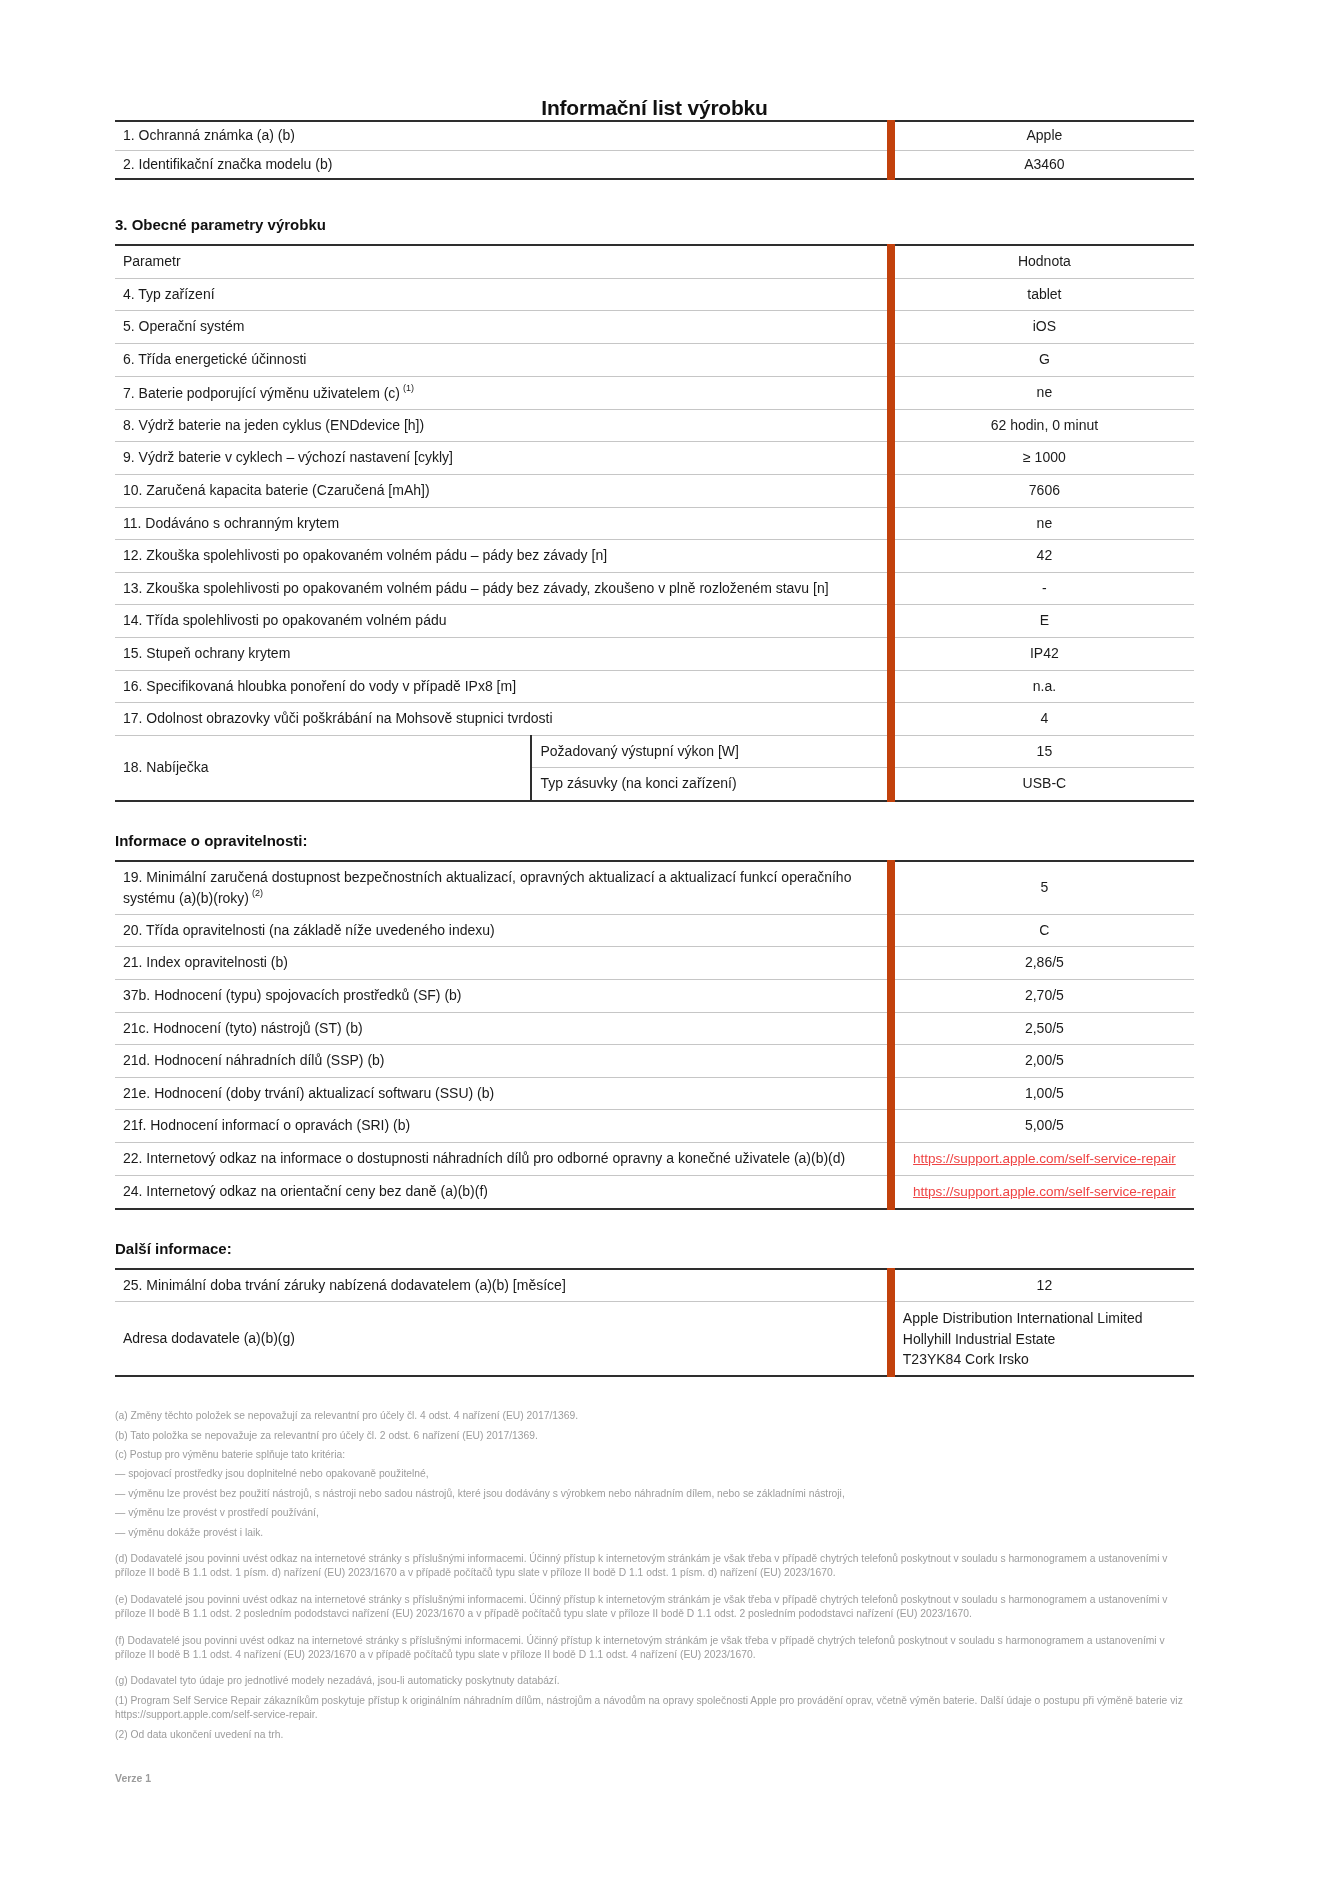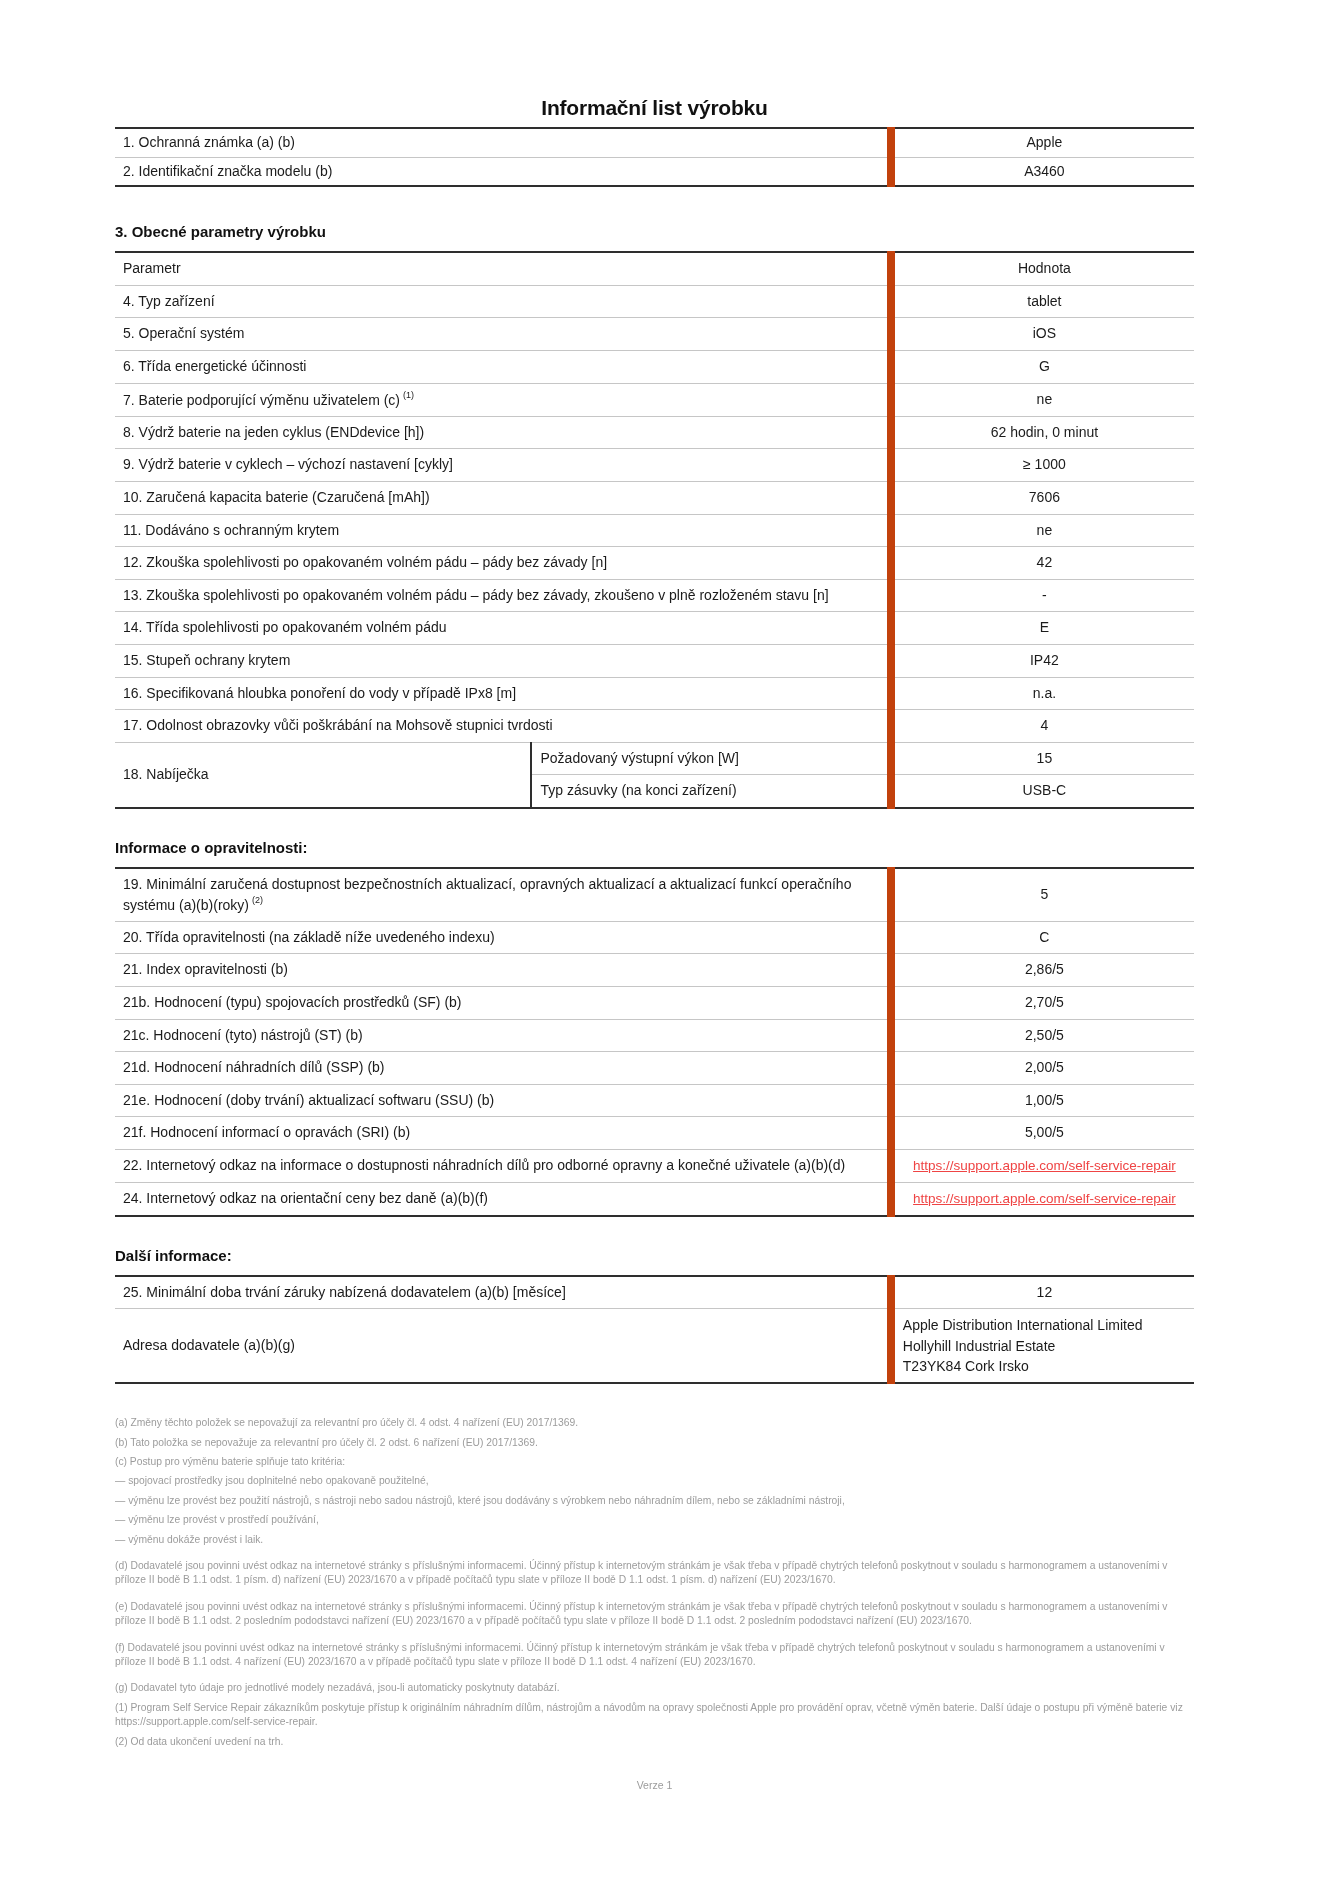--- a/index.html
+++ b/index.html
@@ -6,21 +6,21 @@
   html, body { margin: 0; padding: 0; background: #ffffff; }
   body {
     width: 1328px; height: 1879px; overflow: hidden;
     font-family: "Liberation Sans", "DejaVu Sans", sans-serif;
     color: #1b1b1b;
   }
   .page { padding: 96px 134px 0 115px; }
 
   h1.title {
     font-size: 21px; font-weight: 700; text-align: center;
-    margin: 0 0 7px 0; letter-spacing: -0.2px; color: #111;
+    margin: 0 0 0 0; letter-spacing: -0.2px; color: #111;
   }
 
   table.sheet-table {
     width: 100%; border-collapse: collapse; table-layout: fixed;
     border-top: 2px solid #2e2e2e; border-bottom: 2px solid #2e2e2e;
     font-size: 14px;
   }
   .sheet-table td { padding: 6px 8px; line-height: 1.4; vertical-align: middle; }
   .t1 td { padding: 4px 8px; }
   .sheet-table tr + tr > td { border-top: 1px solid #c6c6c6; }
@@ -37,21 +37,21 @@
 
   a.link { color: #ef4444; text-decoration: underline; cursor: pointer; font-size: 13.5px; }
 
   .addr { text-align: left; padding-left: 6px; }
   .addr div { line-height: 1.45; }
 
   .footnotes { margin-top: 32px; color: #9c9c9c; font-size: 10.3px; line-height: 1.4; }
   .fn { margin: 0 0 5px 0; }
   .fn-para { margin: 12px 0 5px 0; }
 
-  .version { text-align: center; margin-top: 30px; font-size: 10.5px; color: #9c9c9c; }
+  .version { text-align: left; margin-top: 30px; font-size: 10.5px; color: #9c9c9c; font-weight: bold; }
 </style>
 </head>
 <body>
 
 <div class="page">
 
   <h1 class="title">Informační list výrobku</h1>
 
   <table class="sheet-table t1">
     <colgroup>
@@ -169,21 +169,21 @@
       </tr>
       <tr>
         <td class="cell-label">20. Třída opravitelnosti (na základě níže uvedeného indexu)</td>
         <td class="cell-value">C</td>
       </tr>
       <tr>
         <td class="cell-label">21. Index opravitelnosti (b)</td>
         <td class="cell-value">2,86/5</td>
       </tr>
       <tr>
-        <td class="cell-label">21b. Hodnocení (typu) spojovacích prostředků (SF) (b)</td>
+        <td class="cell-label">37b. Hodnocení (typu) spojovacích prostředků (SF) (b)</td>
         <td class="cell-value">2,70/5</td>
       </tr>
       <tr>
         <td class="cell-label">21c. Hodnocení (tyto) nástrojů (ST) (b)</td>
         <td class="cell-value">2,50/5</td>
       </tr>
       <tr>
         <td class="cell-label">21d. Hodnocení náhradních dílů (SSP) (b)</td>
         <td class="cell-value">2,00/5</td>
       </tr>

